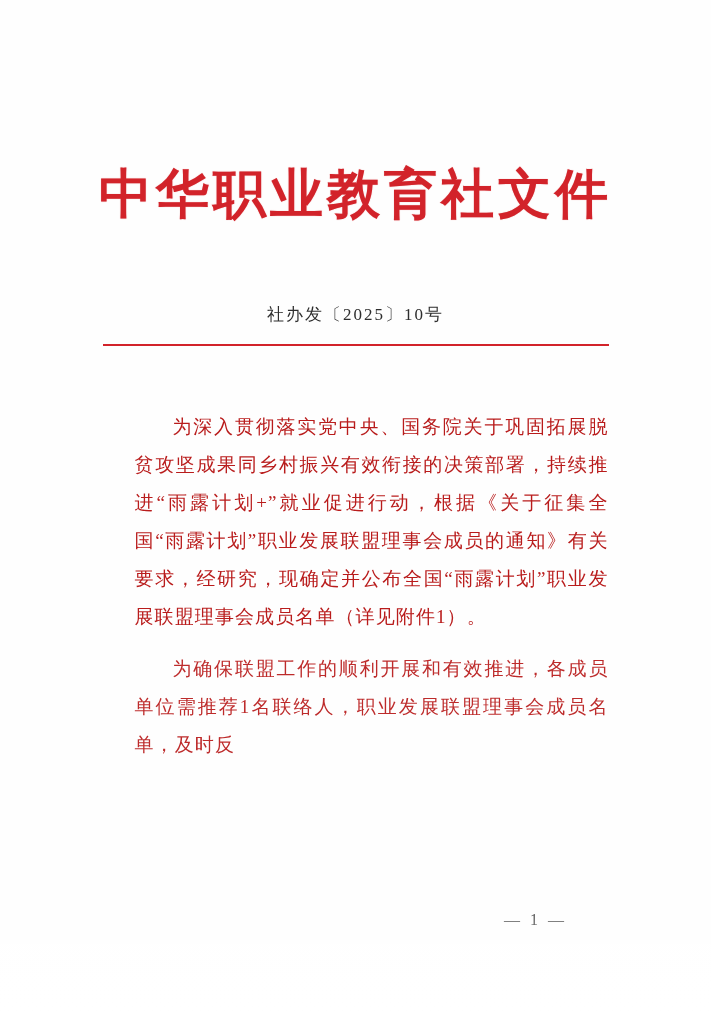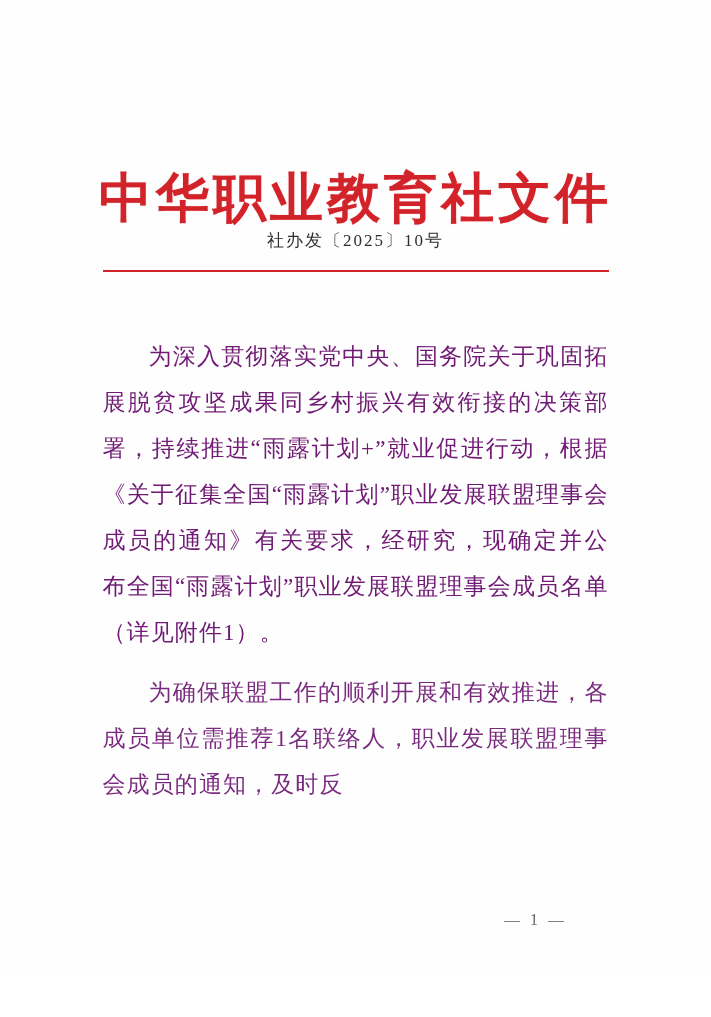--- a/index.html
+++ b/index.html
@@ -23,24 +23,25 @@
   .doc-head {
     text-align: center;
     padding-top: 168px;
   }
   .doc-title-red {
     color: #d2232a;
     font-weight: bold;
     font-size: 53px;
     letter-spacing: 4px;
     line-height: 1.15;
-    font-family: Liberation Serif, serif;
+    font-family: Liberation Mono, monospace;
     text-shadow: 0 0 1px rgba(210,35,42,0.45);
   }
   .doc-number {
+    margin-top: 74px;
     text-align: center;
     font-size: 17px;
     color: #2d2d2d;
     letter-spacing: 2px;
   }
   .red-rule {
     margin: 18px auto 0 auto;
     width: 506px;
     height: 2.5px;
     background: #d2232a;
@@ -60,26 +61,27 @@
   }
   .salutation {
     margin-top: 40px;
     font-size: 17px;
     color: #1a1a1a;
     letter-spacing: 1.2px;
     line-height: 1.9;
   }
   .para {
     margin-top: 14px;
-    font-size: 23px;
-    color: #701a75;
+    font-size: 19px;
+    color: #b91c1c;
     line-height: 2.0;
     letter-spacing: 1.1px;
     text-align: justify;
     text-indent: 2em;
+    margin-left: 32px;
   }
   .para.fade {
     opacity: 0.93;
   }
   .page-number {
     position: absolute;
     left: 0;
     right: 0;
     bottom: 88px;
     text-align: center;
@@ -113,21 +115,21 @@
   <div class="doc-number">社办发〔2025〕10号</div>
 
   <div class="red-rule"></div>
 
   <div class="body-wrap">
 
 
 
     <div class="para">为深入贯彻落实党中央、国务院关于巩固拓展脱贫攻坚成果同乡村振兴有效衔接的决策部署，持续推进“雨露计划+”就业促进行动，根据《关于征集全国“雨露计划”职业发展联盟理事会成员的通知》有关要求，经研究，现确定并公布全国“雨露计划”职业发展联盟理事会成员名单（详见附件1）。</div>
 
-    <div class="para fade">为确保联盟工作的顺利开展和有效推进，各成员单位需推荐1名联络人，职业发展联盟理事会成员的通知，及时反</div>
+    <div class="para fade">为确保联盟工作的顺利开展和有效推进，各成员单位需推荐1名联络人，职业发展联盟理事会成员名单，及时反</div>
 
   </div>
 
   <div class="page-number">
     <span class="inner">— 1 —</span>
   </div>
 
   <div class="bottom-fade"></div>
 
 </div>

